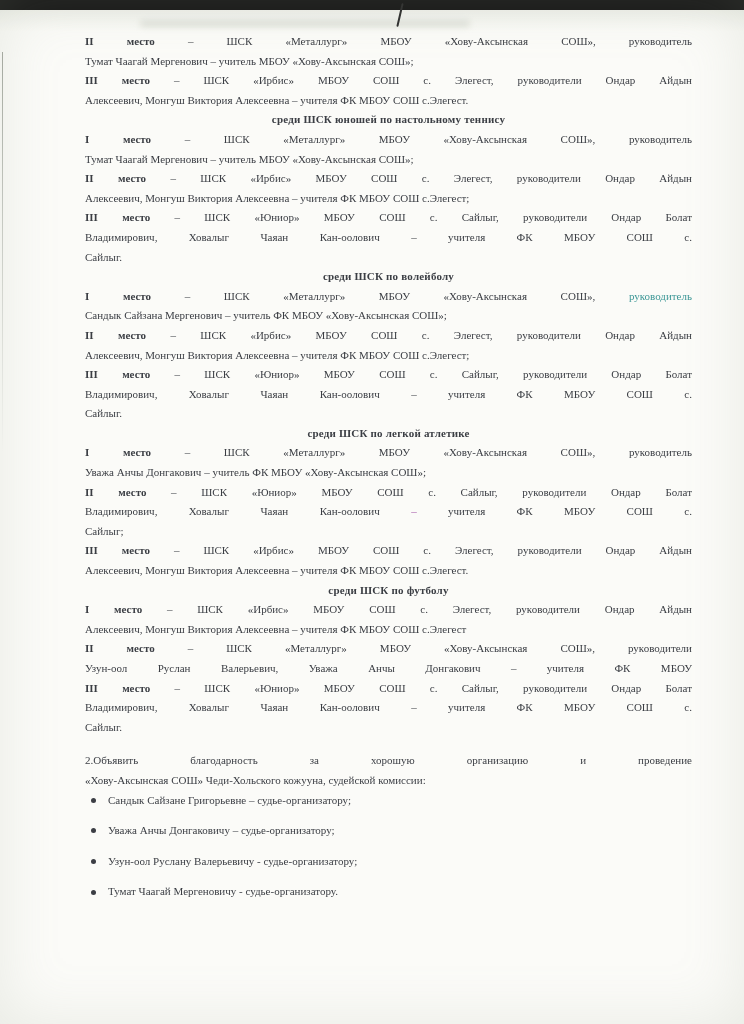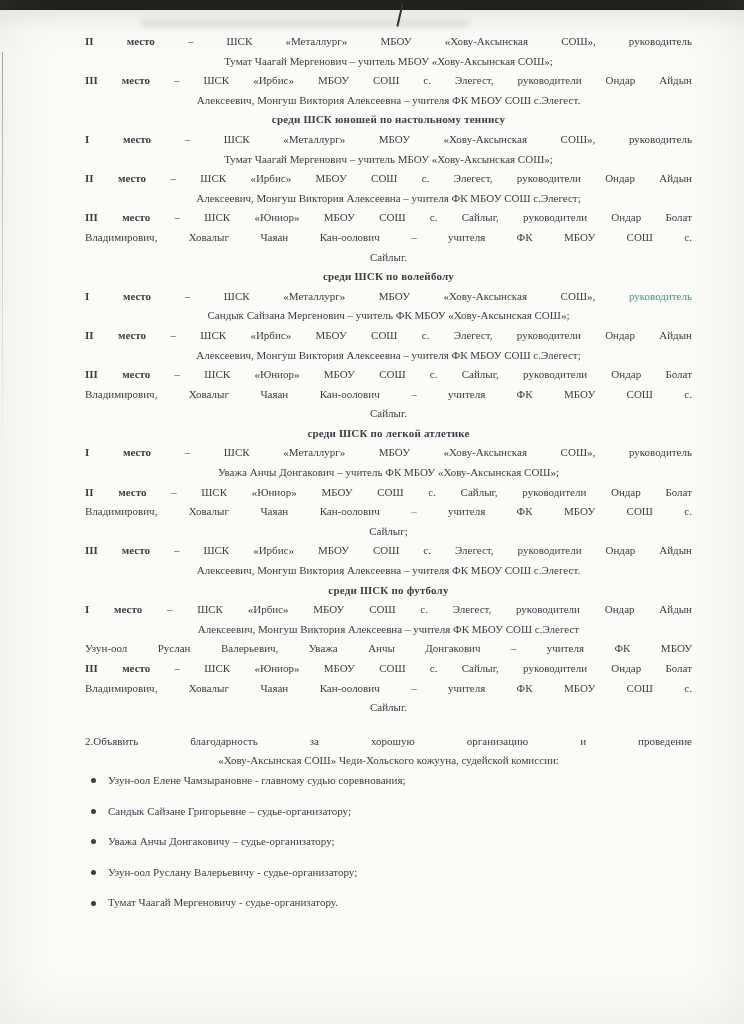--- a/index.html
+++ b/index.html
@@ -20,21 +20,21 @@
   .ghost{position:absolute;left:140px;top:20px;width:330px;height:7px;background:#cdd1c6;
     filter:blur(3px);opacity:.55;border-radius:3px;}
   .penmark{position:absolute;left:399px;top:3px;width:2px;height:24px;background:#2e2e2e;
     transform:rotate(13deg);border-radius:1px;}
   .edgeline{position:absolute;left:2px;top:52px;width:1px;height:400px;
     background:linear-gradient(#a7aba3,rgba(167,171,163,0));}
   .flow{
     position:absolute;left:85px;top:32px;width:607px;
     font-size:11px;line-height:19.6px;
   }
-  .line{min-height:19.6px;text-align:center;}
+  .line{min-height:19.6px;}
   .just{text-align:justify;text-align-last:justify;}
   .heading{text-align:center;font-weight:bold;min-height:19.6px;letter-spacing:.2px;}
   .b{font-weight:bold;}
   .c-teal{color:var(--teal,#3e9897);}
   .c-purple{color:var(--purple,#a457a8);}
   .gap{height:14px;}
   .bullet{display:flex;margin:0 0 11px 6px;min-height:19.6px;}
   .dot{width:5px;height:5px;border-radius:50%;background:var(--ink,#3b3e44);
     margin-right:12px;flex:none;align-self:center;}
   .btxt{flex:1;}
@@ -73,31 +73,28 @@
     <div class="line just"><span class="b ">I место</span><span class=""> – ШСК «Металлург» МБОУ «Хову-Аксынская СОШ», руководитель</span></div>
     <div class="line"><span class="">Уважа Анчы Донгакович – учитель ФК МБОУ «Хову-Аксынская СОШ»;</span></div>
     <div class="line just"><span class="b ">II место</span><span class=""> – ШСК «Юниор» МБОУ СОШ с. Сайлыг, руководители Ондар Болат</span></div>
     <div class="line just"><span class="">Владимирович, Ховалыг Чаяан Кан-оолович </span><span class="c-purple">–</span><span class=""> учителя ФК МБОУ СОШ с.</span></div>
     <div class="line"><span class="">Сайлыг;</span></div>
     <div class="line just"><span class="b ">III место</span><span class=""> – ШСК «Ирбис» МБОУ СОШ с. Элегест, руководители Ондар Айдын</span></div>
     <div class="line"><span class="">Алексеевич, Монгуш Виктория Алексеевна – учителя ФК МБОУ СОШ с.Элегест.</span></div>
     <div class="heading">среди ШСК по футболу</div>
     <div class="line just"><span class="b ">I место</span><span class=""> – ШСК «Ирбис» МБОУ СОШ с. Элегест, руководители Ондар Айдын</span></div>
     <div class="line"><span class="">Алексеевич, Монгуш Виктория Алексеевна – учителя ФК МБОУ СОШ с.Элегест</span></div>
+    <div class="line just"><span class="b ">II место</span><span class=""> – ШСК «Металлург» МБОУ «Хову-Аксынская СОШ», руководители</span></div>
     <div class="line just"><span class="">Узун-оол Руслан Валерьевич, Уважа Анчы Донгакович – учителя ФК МБОУ</span></div>
     <div class="line just"><span class="b ">III место</span><span class=""> – ШСК «Юниор» МБОУ СОШ с. Сайлыг, руководители Ондар Болат</span></div>
     <div class="line just"><span class="">Владимирович, Ховалыг Чаяан Кан-оолович – учителя ФК МБОУ СОШ с.</span></div>
     <div class="line"><span class="">Сайлыг.</span></div>
     <div class="gap"></div>
     <div class="line just"><span class="">2.Объявить благодарность за хорошую организацию и проведение</span></div>
     <div class="line"><span class="">«Хову-Аксынская СОШ» Чеди-Хольского кожууна, судейской комиссии:</span></div>
-    <div class="bullet">
-      <span class="dot"></span>
-      <span class="btxt">Узун-оол Елене Чамзырановне - главному судью соревнования;</span>
-    </div>
     <div class="bullet">
       <span class="dot"></span>
       <span class="btxt">Сандык Сайзане Григорьевне – судье-организатору;</span>
     </div>
     <div class="bullet">
       <span class="dot"></span>
       <span class="btxt">Уважа Анчы Донгаковичу – судье-организатору;</span>
     </div>
     <div class="bullet">
       <span class="dot"></span>

